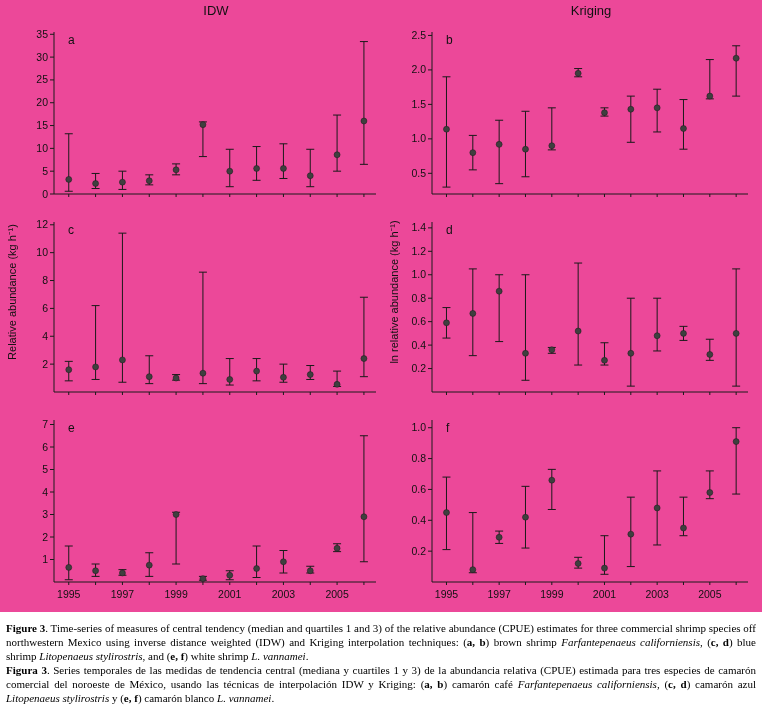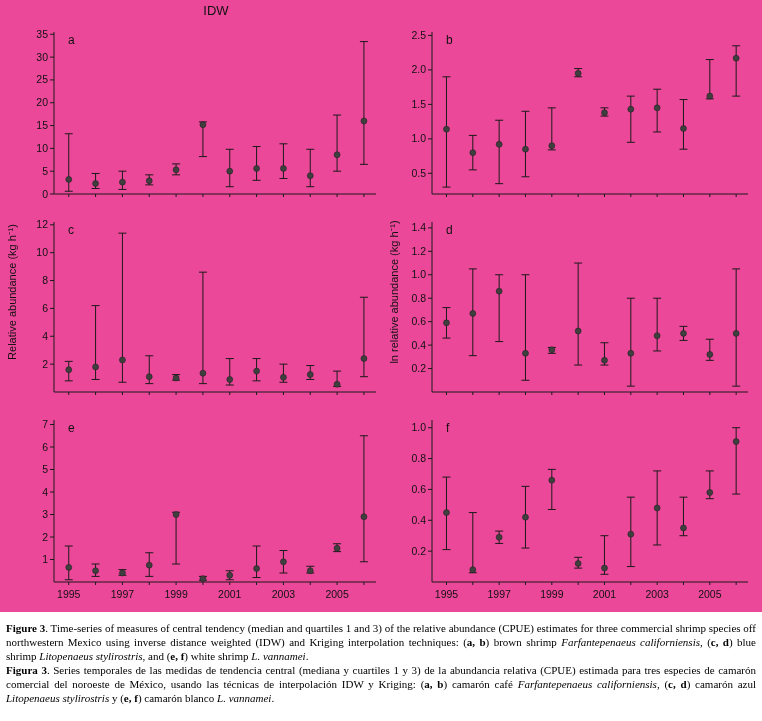--- a/index.html
+++ b/index.html
@@ -10,20 +10,21 @@
   svg.panel{position:absolute;overflow:visible;}
   svg text{font-family:"Liberation Sans",sans-serif;fill:#111;}
   .caption{font-family:"Liberation Serif",serif;font-size:11px;line-height:1.28;text-align:justify;padding:0 6px;margin-top:9px;color:#000;}
   .caption p{margin:0;}
 </style>
 </head>
 <body>
 
 <div class="fig">
   <div class="coltitle" style="left:54px;width:324px;">IDW</div>
+  <div class="coltitle" style="left:432px;width:318px;">Kriging</div>
 
   <div class="ylabel" style="left:4px;top:398px;">Relative abundance (kg h⁻¹)</div>
   <div class="ylabel" style="left:386px;top:398px;">ln relative abundance (kg h⁻¹)</div>
 
   <svg class="panel" style="left:18px;top:22px;" width="366" height="188">
       <line x1="36" y1="10" x2="36" y2="172" stroke="#1a1a1a" stroke-width="1"></line>
       <line x1="36" y1="172" x2="358" y2="172" stroke="#1a1a1a" stroke-width="1"></line>
       <line x1="32" y1="172" x2="36" y2="172" stroke="#1a1a1a" stroke-width="1"></line>
       <text x="30" y="175.5" text-anchor="end" font-size="10.5">0</text>
       <line x1="32" y1="149.1830985915493" x2="36" y2="149.1830985915493" stroke="#1a1a1a" stroke-width="1"></line>

